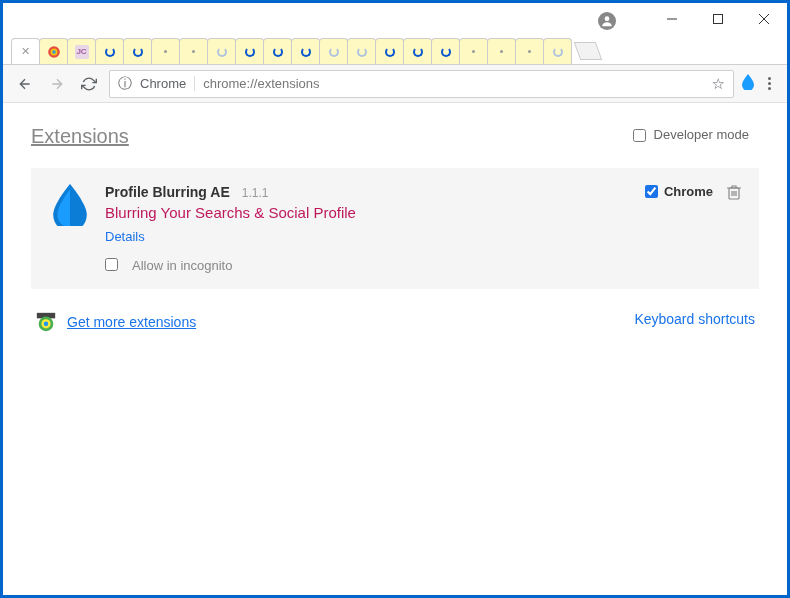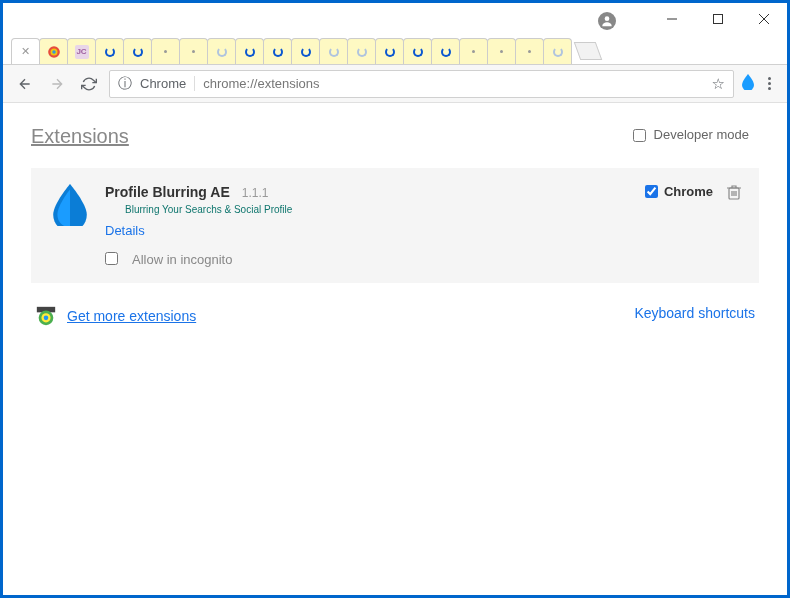--- a/index.html
+++ b/index.html
@@ -182,21 +182,21 @@
   display: flex; align-items: center; justify-content: center;
 }
 .ext-body { flex: 1; }
 .ext-header {
   display: flex;
   align-items: baseline;
   gap: 12px;
 }
 .ext-name { font-size: 14px; font-weight: 600; color: #333; text-align: center; }
 .ext-version { font-size: 12px; color: #999; }
-.ext-desc { font-size: 10px; color: #0f766e; margin-top: 4px; margin-left: 20px; }
+.ext-desc { font-size: 15px; color: #be185d; margin-top: 4px; }
 .ext-details { font-size: 13px; color: #1a73e8; margin-top: 8px; display: inline-block; }
 .ext-opts {
   margin-top: 14px;
   display: flex;
   gap: 22px;
   color: #888;
   font-size: 13px;
 }
 .ext-opts label { display: flex; align-items: flex-start; gap: 14px; }
 .ext-side {

